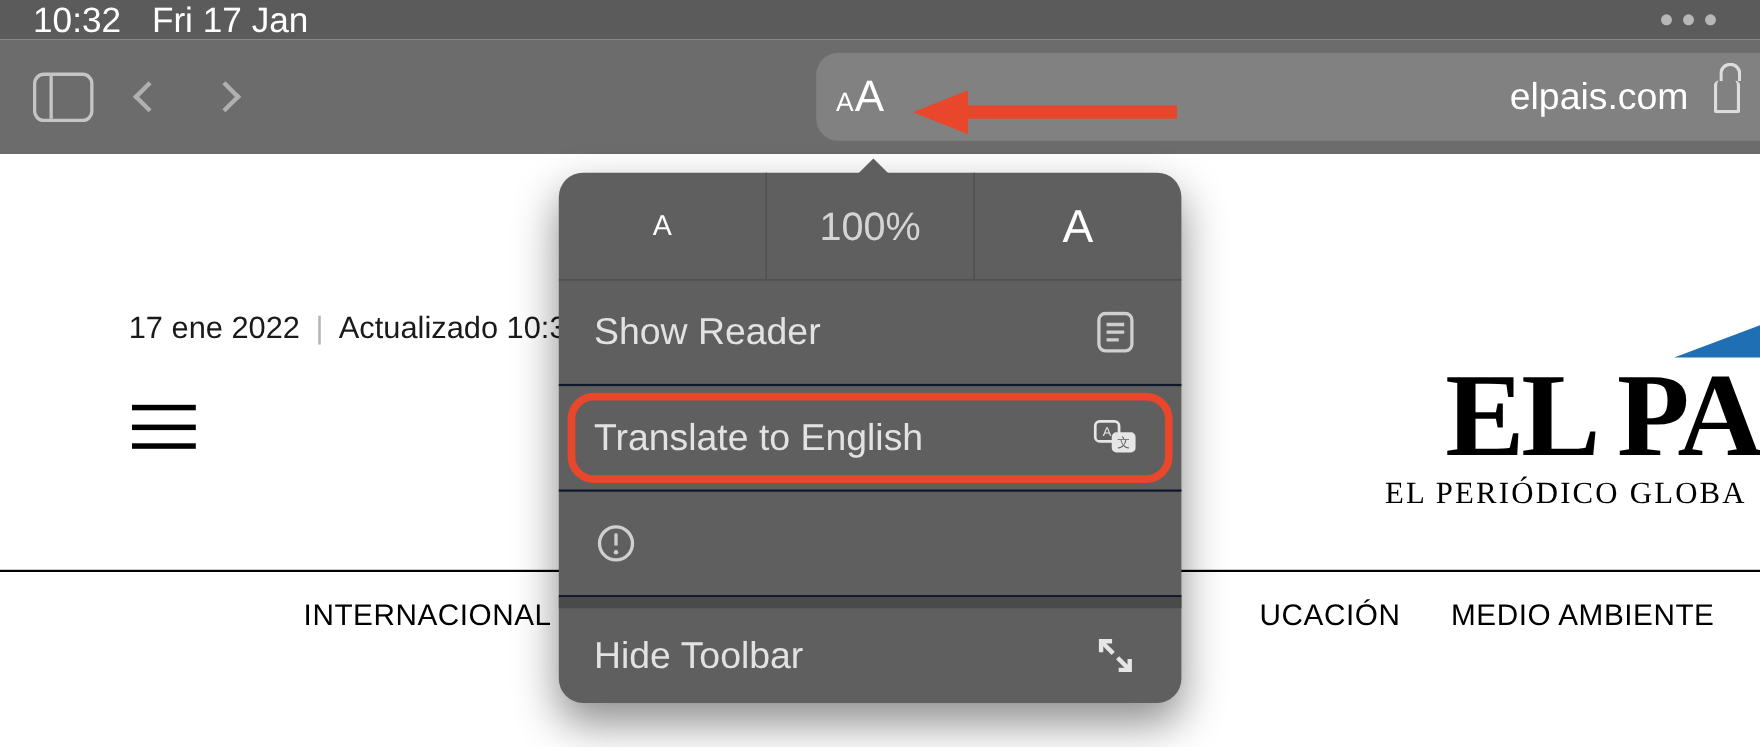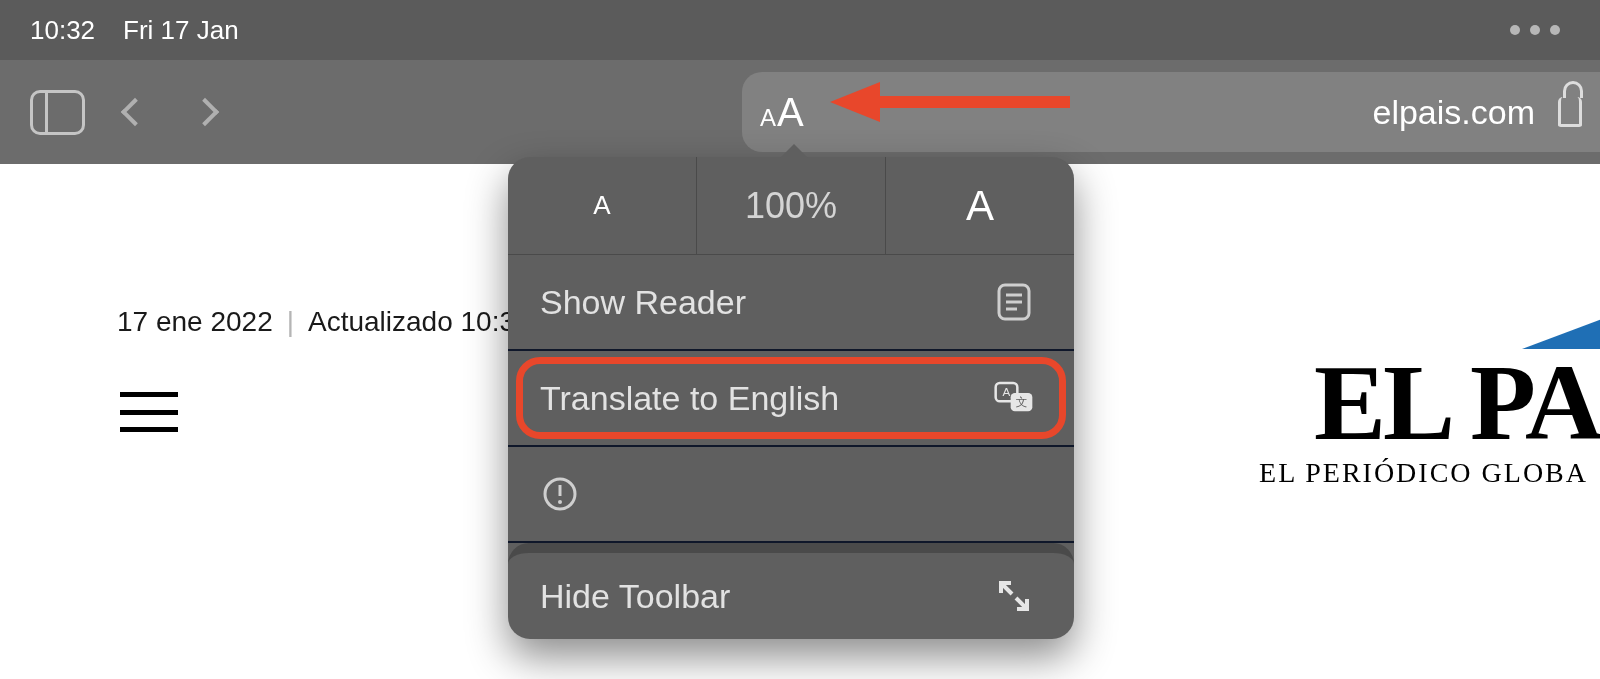--- a/index.html
+++ b/index.html
@@ -1,25 +1,25 @@
 <!DOCTYPE html>
 <html><head>
 <meta charset="utf-8">
 <style>
   * { box-sizing: border-box; margin: 0; padding: 0; }
   html, body { width: 1600px; height: 679px; overflow: hidden; font-family: -apple-system, "Helvetica Neue", Arial, sans-serif; background: #fff; }
 
   
   .status-bar {
-    height: 60px;
+    height: 36px;
     background: #5b5b5b;
     display: flex;
     align-items: center;
     color: #fff;
-    font-size: 26px;
+    font-size: 32px;
     font-weight: 500;
     padding: 0 30px;
     position: relative;
   }
   .status-time { margin-right: 28px; }
   .status-dots {
     position: absolute;
     right: 40px;
     top: 50%;
     transform: translateY(-50%);
@@ -235,21 +235,21 @@
     height: 96px;
     display: flex;
     align-items: center;
     justify-content: space-between;
     padding: 0 40px 0 32px;
     font-size: 34px;
     color: #e2e2e2;
     border-bottom: 2px solid #0f172a;
     position: relative;
   }
-  .menu-item:last-child { border-bottom: none; border-radius: 21px; }
+  .menu-item:last-child { border-bottom: none; }
   .menu-item.section-gap { border-top: 10px solid #4a4a4a; }
 
   .menu-item.highlighted::after {
     content: "";
     position: absolute;
     left: 8px; right: 8px; top: 6px; bottom: 6px;
     border: 7px solid #e8472b;
     border-radius: 24px;
     pointer-events: none;
   }
@@ -303,20 +303,27 @@
       <span></span>
       <span></span>
   </div>
 
   <div class="logo-block">
     <div class="logo-triangle"></div>
     <div class="logo-main">EL PA</div>
     <div class="logo-sub">EL PERIÓDICO GLOBA</div>
   </div>
 
+  <div class="nav-row">
+    <span>INTERNACIONAL</span>
+    <span>O</span>
+    <span style="margin-left:530px">UCACIÓN</span>
+    <span>MEDIO AMBIENTE</span>
+
+  </div>
 </div>
 
 <div class="popover">
   <div class="zoom-row">
     <div class="zoom-cell">
       <span class="zoom-small">A</span>
     </div>
     <div class="zoom-cell">
       <span class="zoom-pct">100%</span>
     </div>

